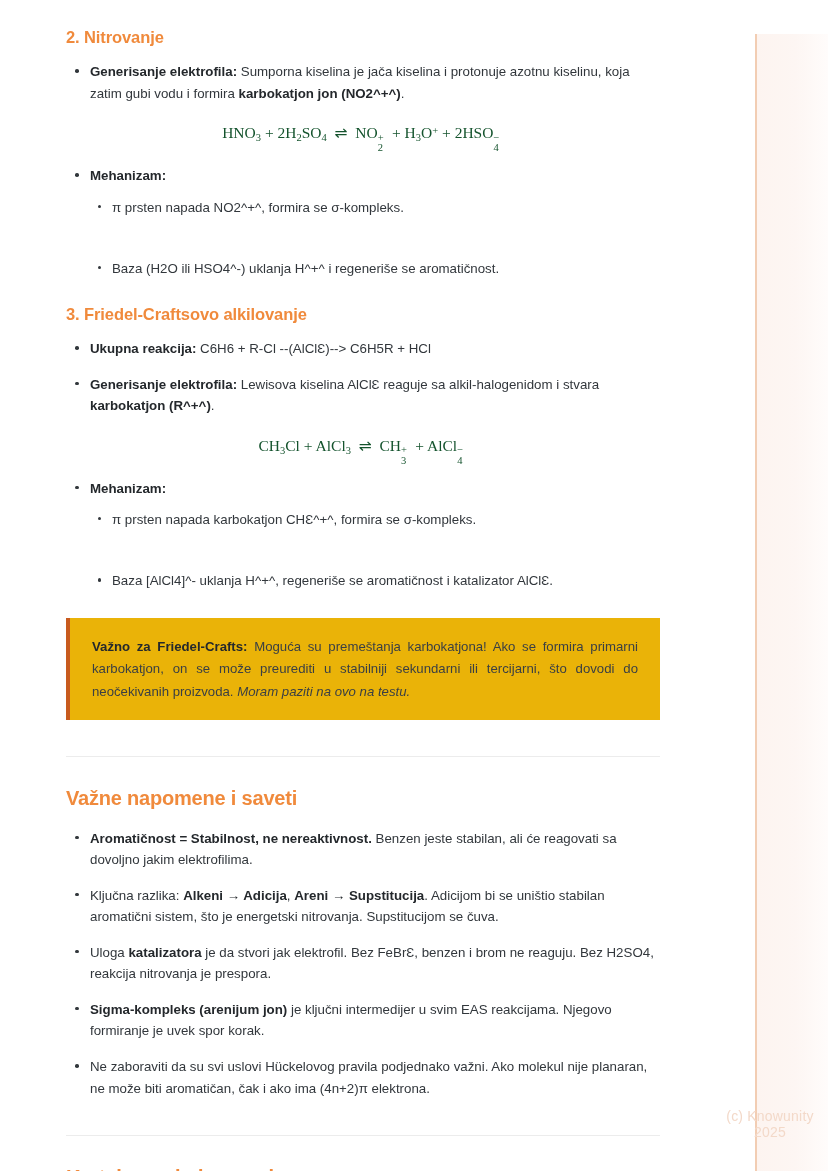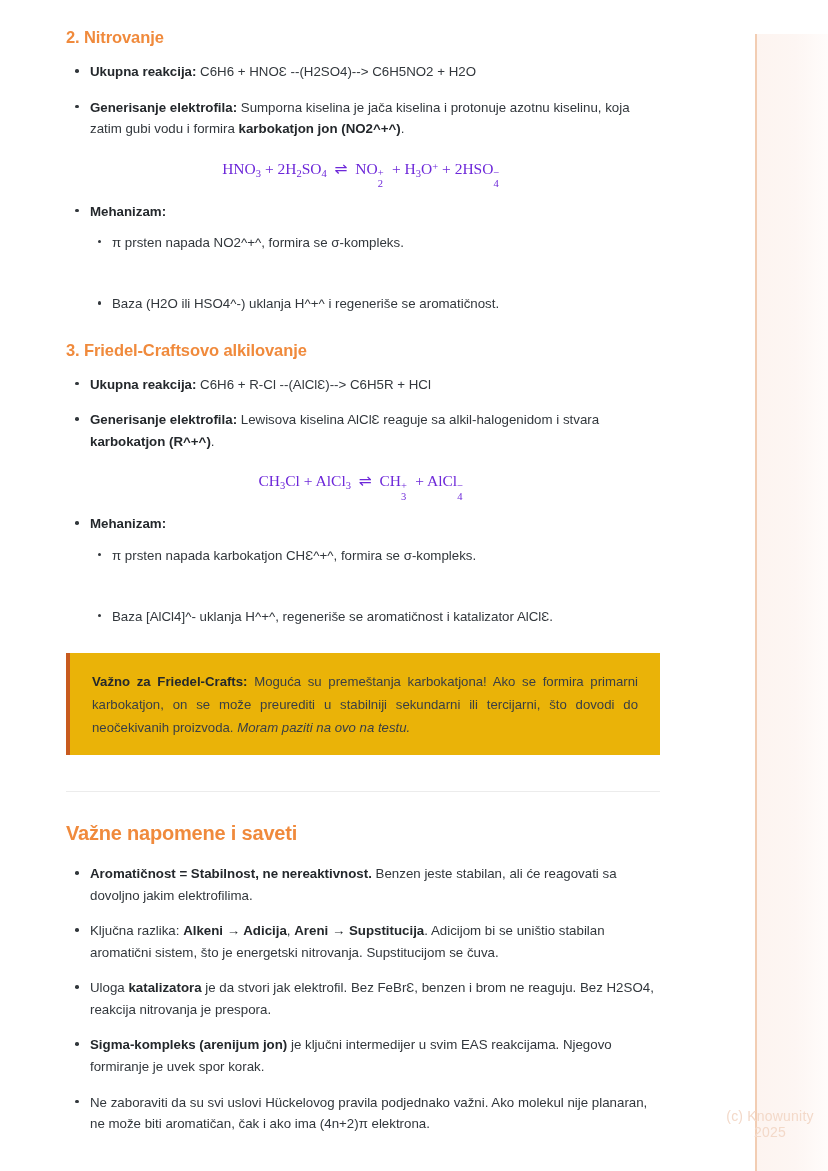--- a/index.html
+++ b/index.html
@@ -87,21 +87,21 @@
     background: #32373c;
   }
   ul.lvl2 > li:last-child { margin-bottom: 0; margin-top: 40px; }
 
   b, strong { font-weight: 700; color: #24282c; }
 
   .formula {
     text-align: center;
     font-family: "Liberation Serif", serif;
     font-size: 15.5px;
-    color: #6d28d9;
+    color: #14532d;
     margin: 20px 0 22px 0;
   }
   .formula sub { font-size: 68%; vertical-align: -0.28em; }
   .formula sup { font-size: 68%; vertical-align: 0.42em; }
   .formula .supsub {
     display: inline-block;
     position: relative;
     width: 0.42em;
     vertical-align: baseline;
   }
@@ -145,23 +145,20 @@
 
 <div id="right-strip"></div>
 
 <div id="page">
 
   <section>
     <h2 class="section-heading">2. Nitrovanje</h2>
 
     <ul class="lvl1">
       <li>
-        <b>Ukupna reakcija:</b><span> C6H6 + HNOƐ --(H2SO4)--&gt; C6H5NO2 + H2O</span>
-      </li>
-      <li>
         <b>Generisanje elektrofila:</b><span> Sumporna kiselina je jača kiselina i protonuje azotnu kiselinu, koja zatim gubi vodu i formira </span><b>karbokatjon jon (NO2^+^)</b><span>.</span>
       </li>
     </ul>
 
     <div class="formula">
       HNO<sub>3</sub> + 2H<sub>2</sub>SO<sub>4</sub> &nbsp;⇌&nbsp; NO<span class="supsub"><sup>+</sup><sub>2</sub></span>&nbsp; + H<sub>3</sub>O<sup>+</sup> + 2HSO<span class="supsub"><sup>−</sup><sub>4</sub></span>&nbsp;
     </div>
 
     <ul class="lvl1">
       <li>

